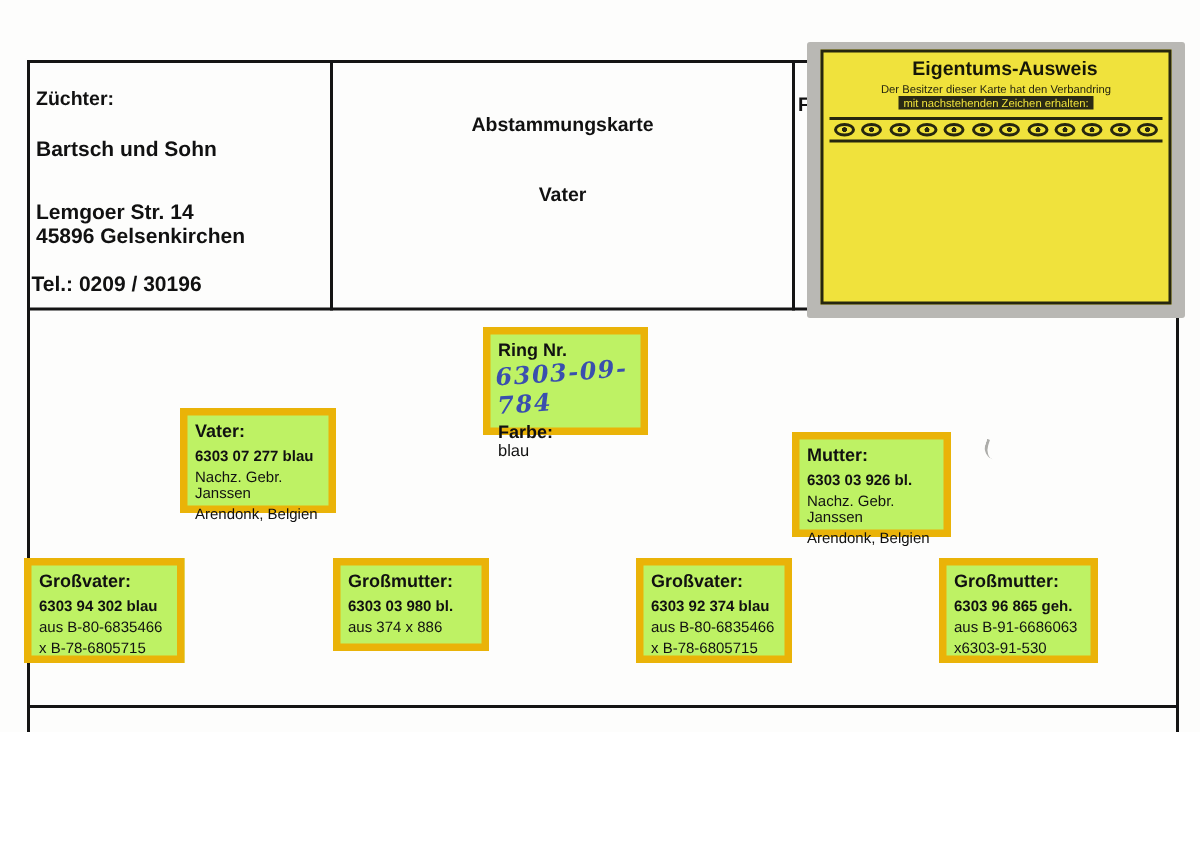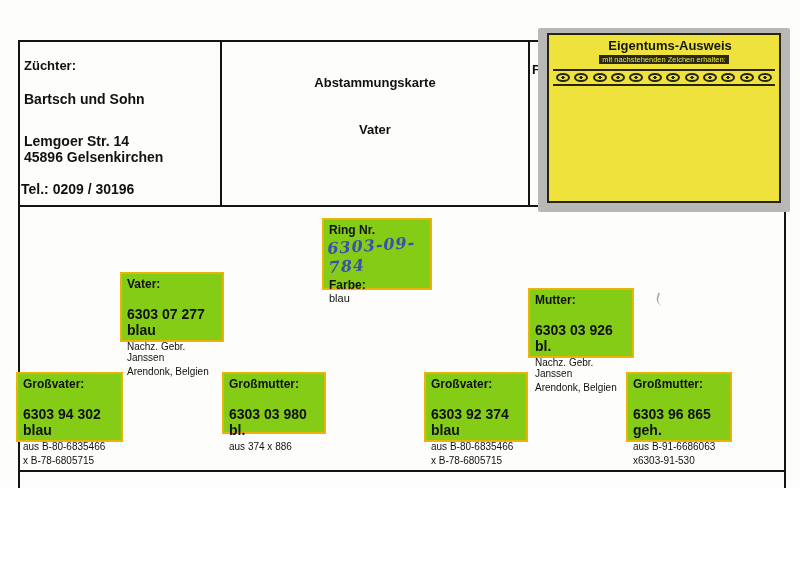--- a/index.html
+++ b/index.html
@@ -13,25 +13,25 @@
     position:absolute; left:18px; top:40px; width:768px; height:480px;
     border:2px solid #141414; box-sizing:border-box; background:transparent;
   }
   .txt { position:absolute; white-space:nowrap; }
   .b { font-weight:bold; }
   .hdr-label { font-size:13px; font-weight:bold; }
   .hdr-line  { font-size:14px; font-weight:bold; }
   .title-mid { font-size:13px; font-weight:bold; text-align:center; width:306px; }
 
   .box {
-    position:absolute; border:2px solid #eab308; box-sizing:border-box;
-    background:#84cc16; padding:3px 5px 4px 5px;
+    position:absolute; border:5px solid #eab308; box-sizing:border-box;
+    background:#bef264; padding:3px 5px 4px 5px;
   }
   .box .lbl { font-size:12px; font-weight:bold; }
-  .box .l1  { font-size:14px; font-weight:bold; margin-top:15px; }
+  .box .l1  { font-size:10px; font-weight:bold; margin-top:5px; }
   .box .l2, .box .l3 { font-size:10px; margin-top:3px; }
 
   .hand {
     font-family:"DejaVu Serif", serif; font-style:italic; font-weight:bold;
     font-size:16px; letter-spacing:1px;
     transform:rotate(-4deg); transform-origin:left center;
     display:inline-block; margin:2px 0 1px -1px;
   }
 
   
@@ -94,20 +94,21 @@
 
   <div class="txt title-mid" style="left:222px; top:75px;">Abstammungskarte</div>
   <div class="txt title-mid" style="left:222px; top:122px;">Vater</div>
 
   <div class="txt b" style="left:532px; top:62px; font-size:13px;">F</div>
 
   <div class="sticker-shadow"></div>
   <div class="sticker" style="background:#f0e23c;">
     <div class="sticker-heading">Eigentums-Ausweis</div>
     <div class="sticker-sub">
+      <div>Der Besitzer dieser Karte hat den Verbandring</div>
       <span class="hl" style="background:#2a2a14; color:#f0e23c;">mit nachstehenden Zeichen erhalten:</span>
     </div>
     <div class="ornament-band">
         <span class="orn"></span>
         <span class="orn"></span>
         <span class="orn"></span>
         <span class="orn"></span>
         <span class="orn"></span>
         <span class="orn"></span>
         <span class="orn"></span>

